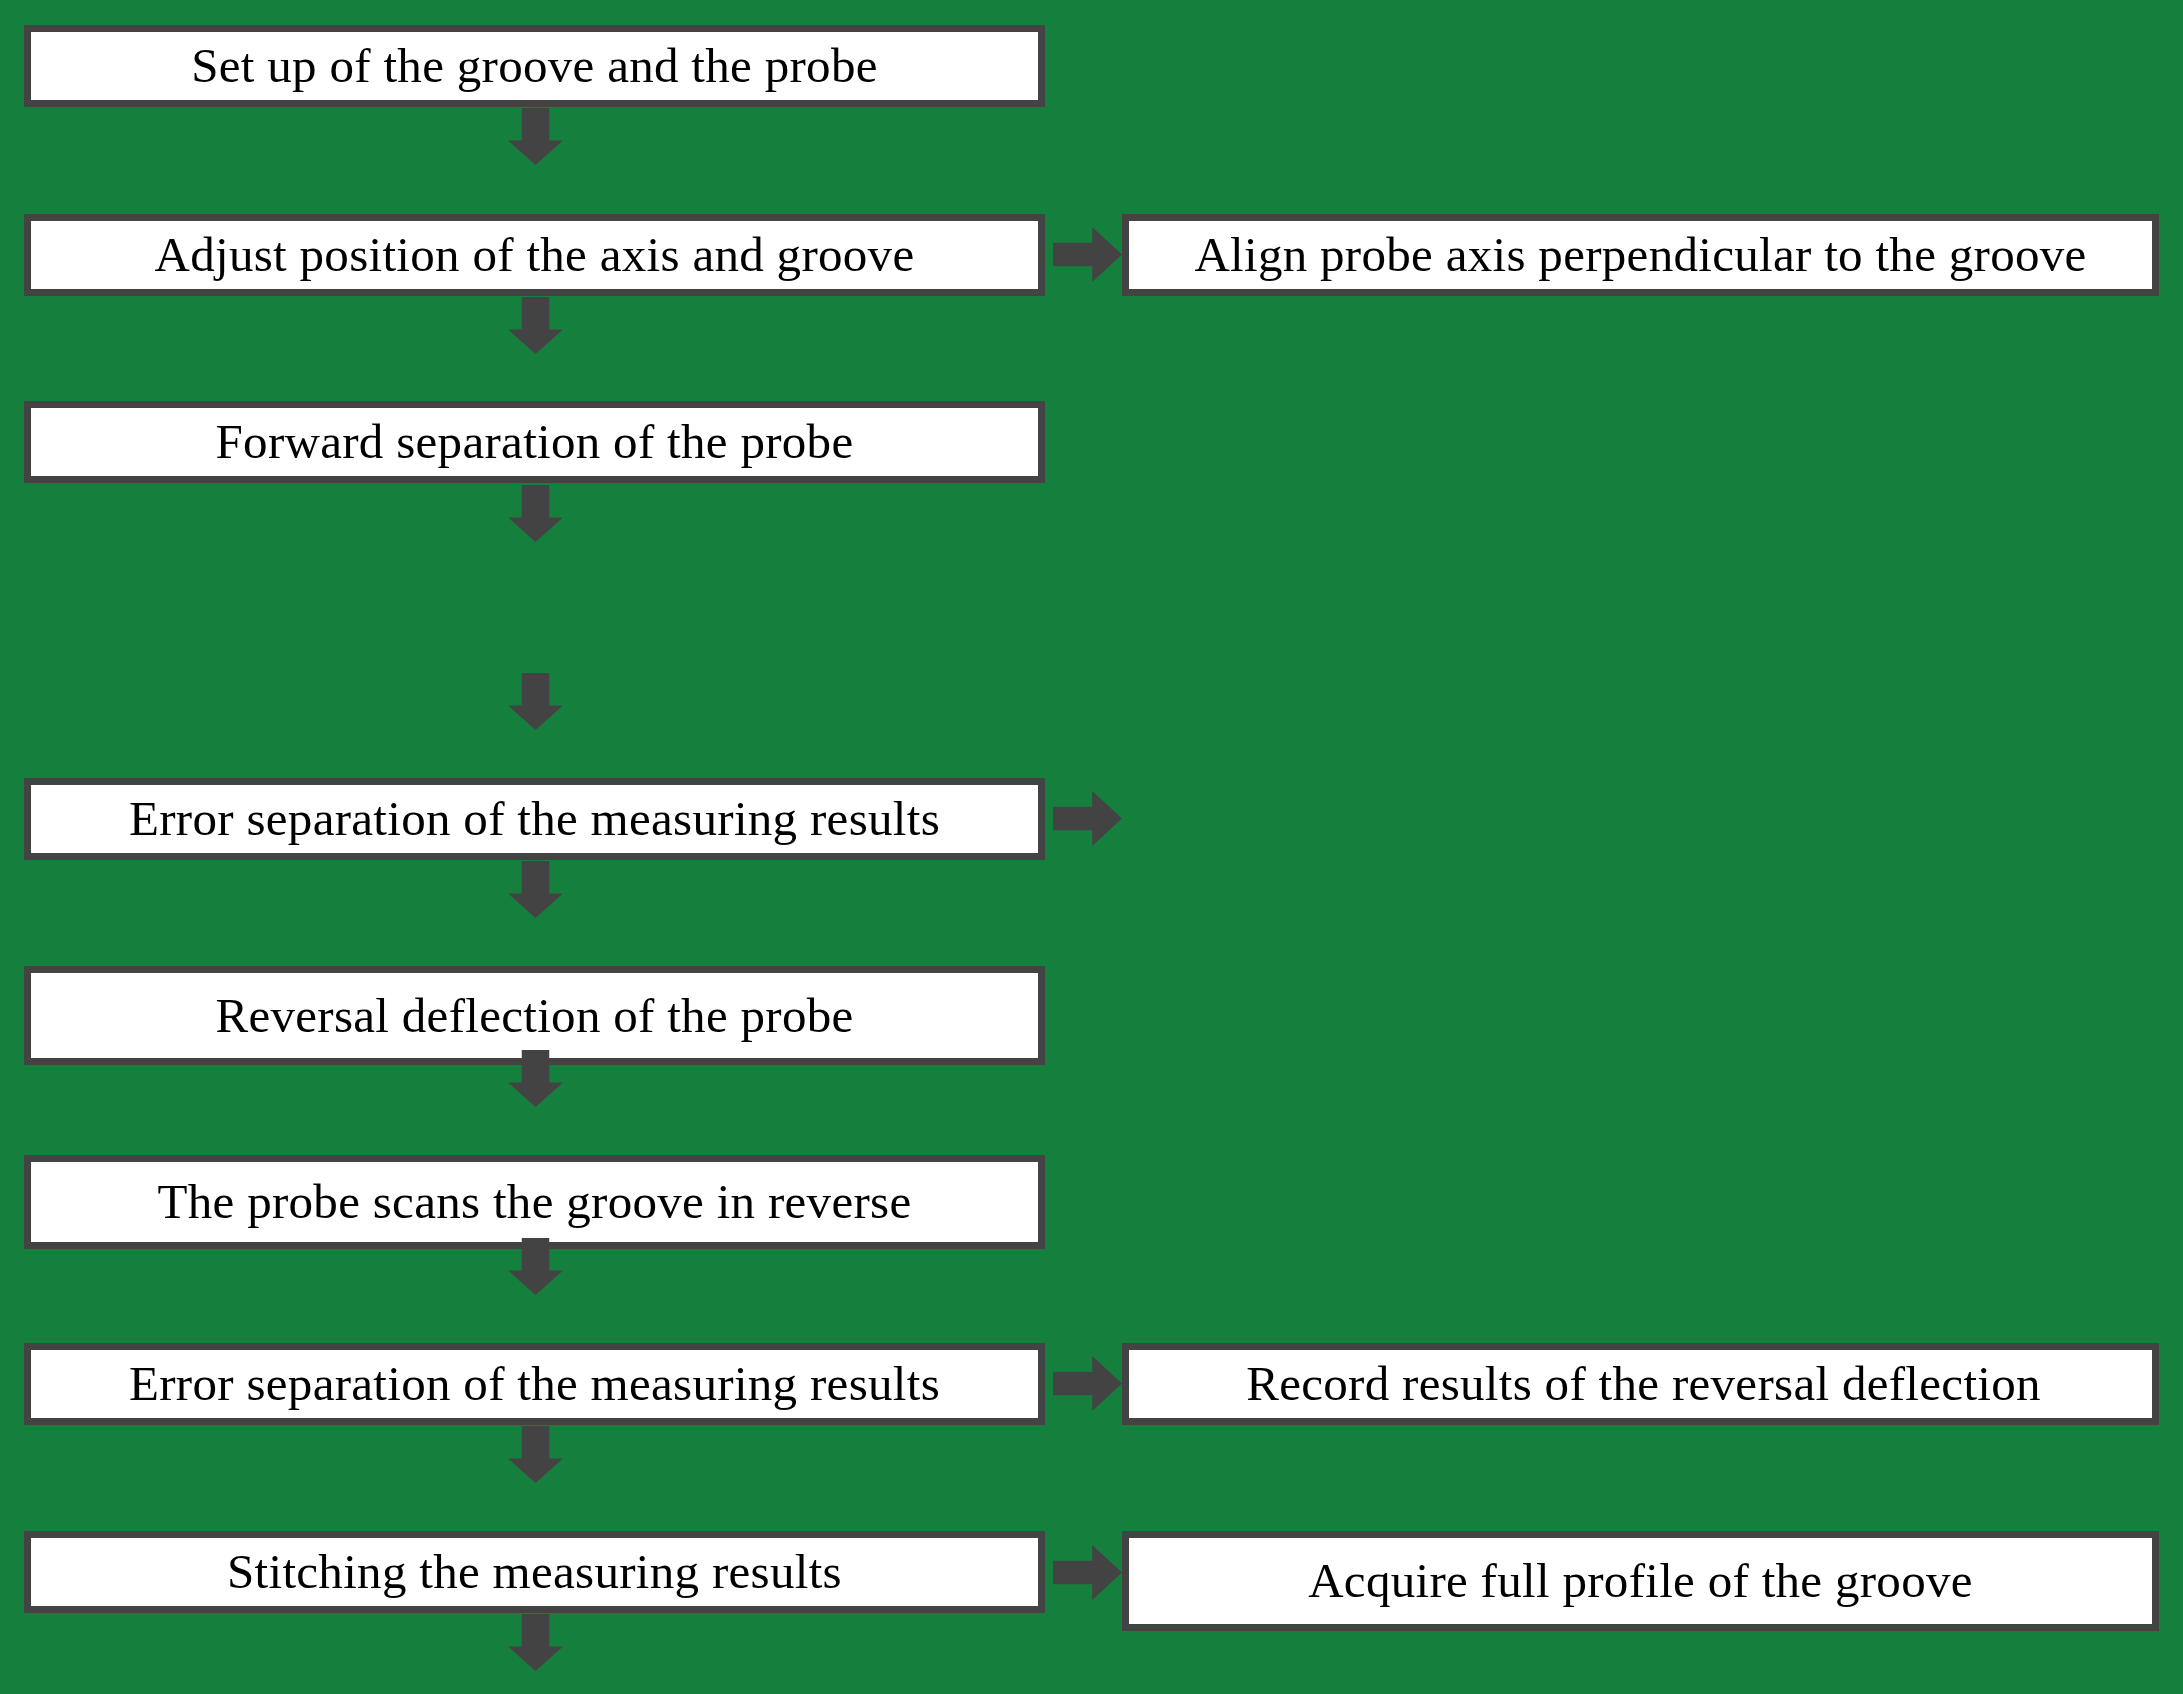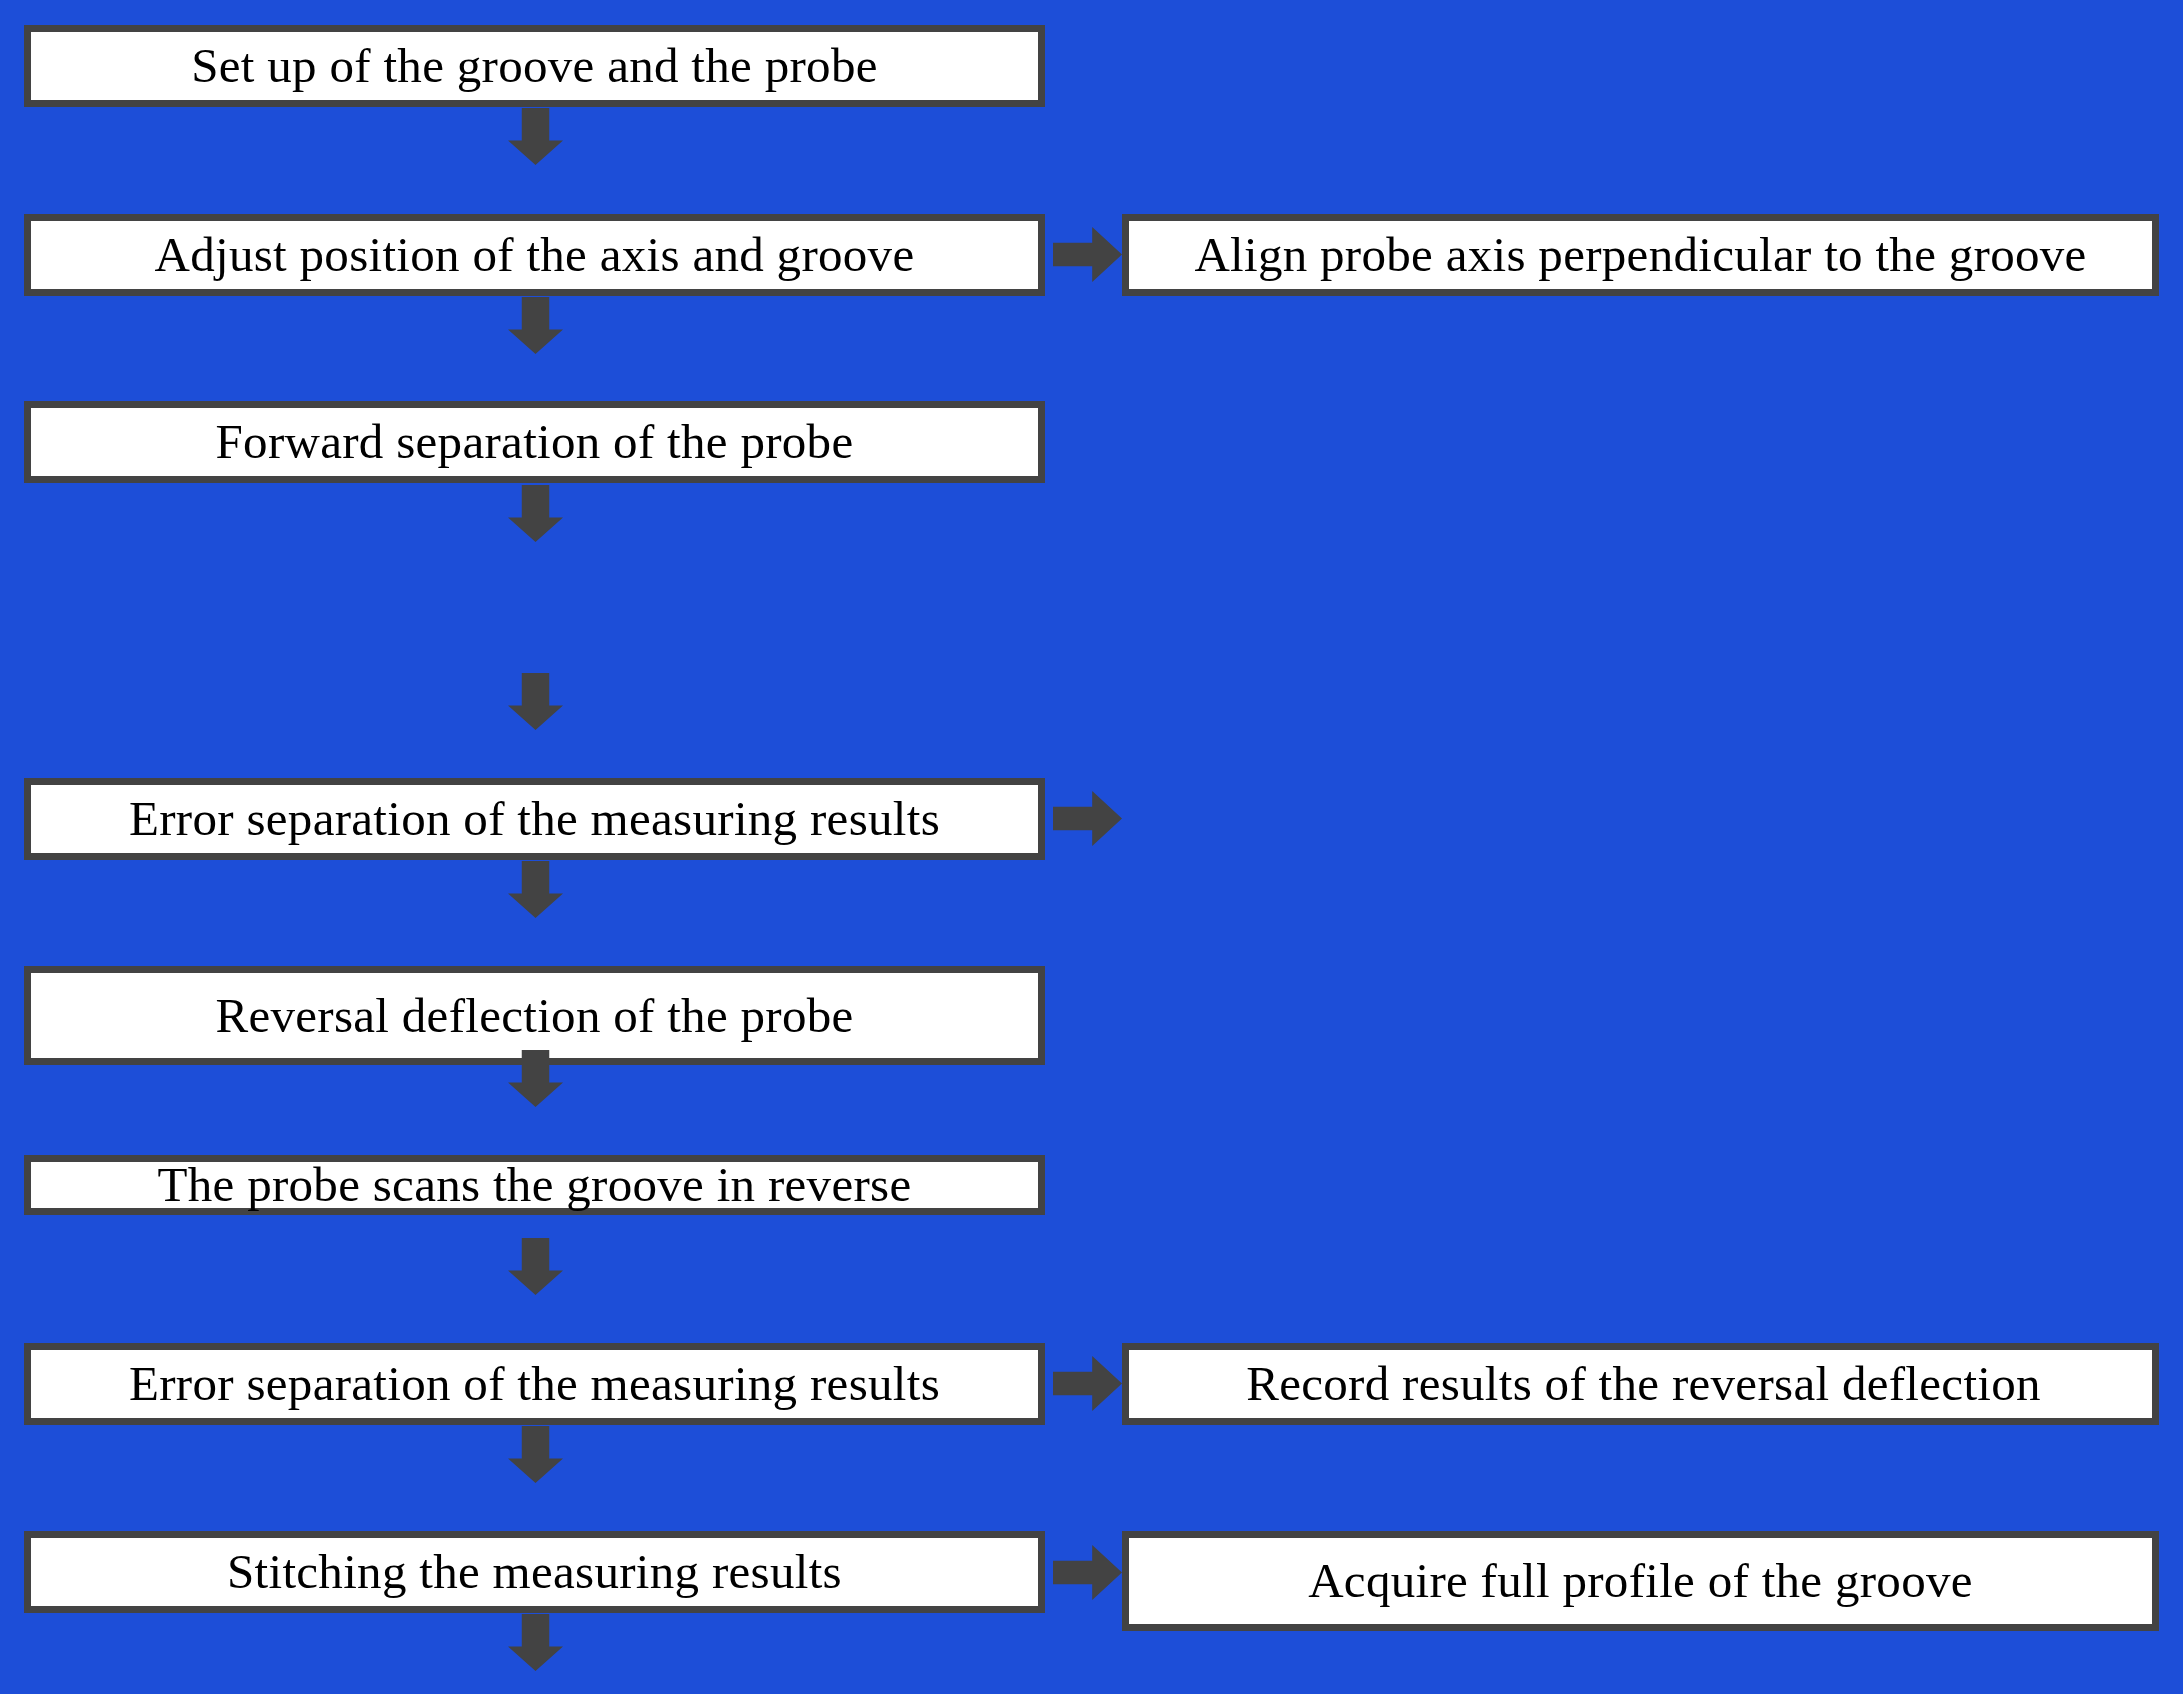--- a/index.html
+++ b/index.html
@@ -8,21 +8,21 @@
     padding: 0;
     background: #ffffff;
   }
   body {
     font-family: "Liberation Serif", "DejaVu Serif", serif;
   }
   #flowchart-root {
     position: relative;
     width: 2183px;
     height: 1695px;
-    background: #1d4ed8;
+    background: #15803d;
     overflow: hidden;
   }
   .node-box {
     position: absolute;
     box-sizing: border-box;
     background: #ffffff;
     border: 7px solid #434343;
     display: flex;
     align-items: center;
     justify-content: center;
@@ -75,21 +75,21 @@
 
 
   <div class="node-box" style="left: 24px; top: 778px; width: 1021px; height: 82px;">
     <span class="node-label">Error separation of the measuring results</span>
   </div>
 
   <div class="node-box" style="left: 24px; top: 966px; width: 1021px; height: 99px;">
     <span class="node-label">Reversal deflection of the probe</span>
   </div>
 
-  <div class="node-box" style="left: 24px; top: 1155px; width: 1021px; height: 60px;">
+  <div class="node-box" style="left: 24px; top: 1155px; width: 1021px; height: 94px;">
     <span class="node-label">The probe scans the groove in reverse</span>
   </div>
 
   <div class="node-box" style="left: 24px; top: 1343px; width: 1021px; height: 82px;">
     <span class="node-label">Error separation of the measuring results</span>
   </div>
 
   <div class="node-box" style="left: 24px; top: 1531px; width: 1021px; height: 82px;">
     <span class="node-label">Stitching the measuring results</span>
   </div>

